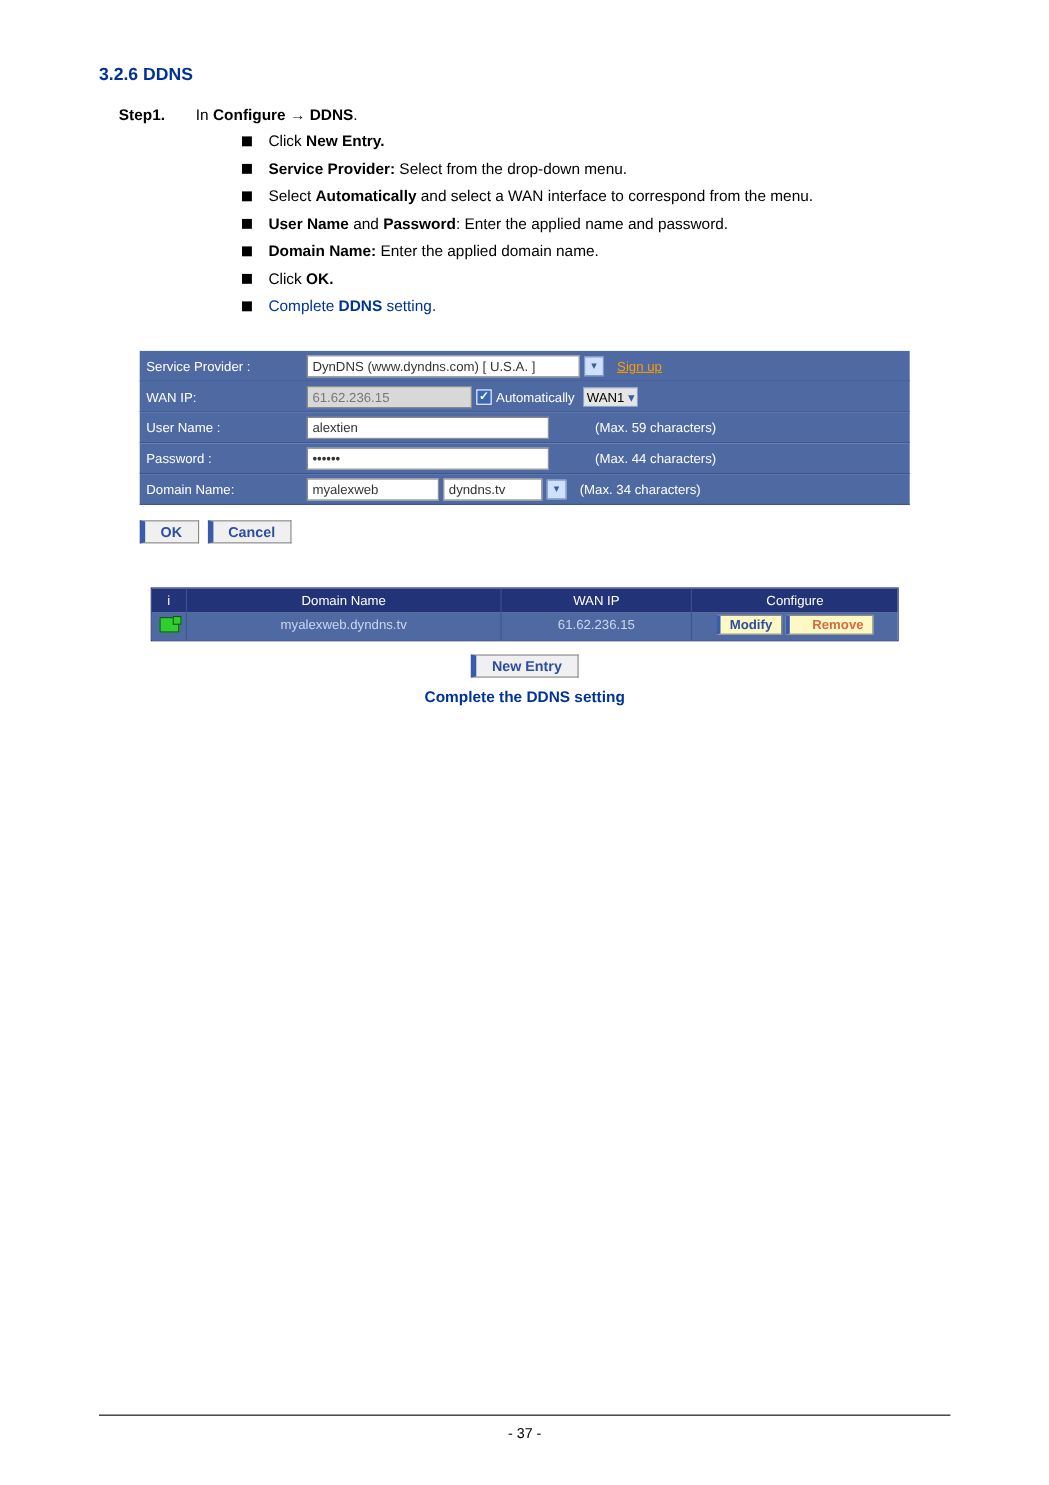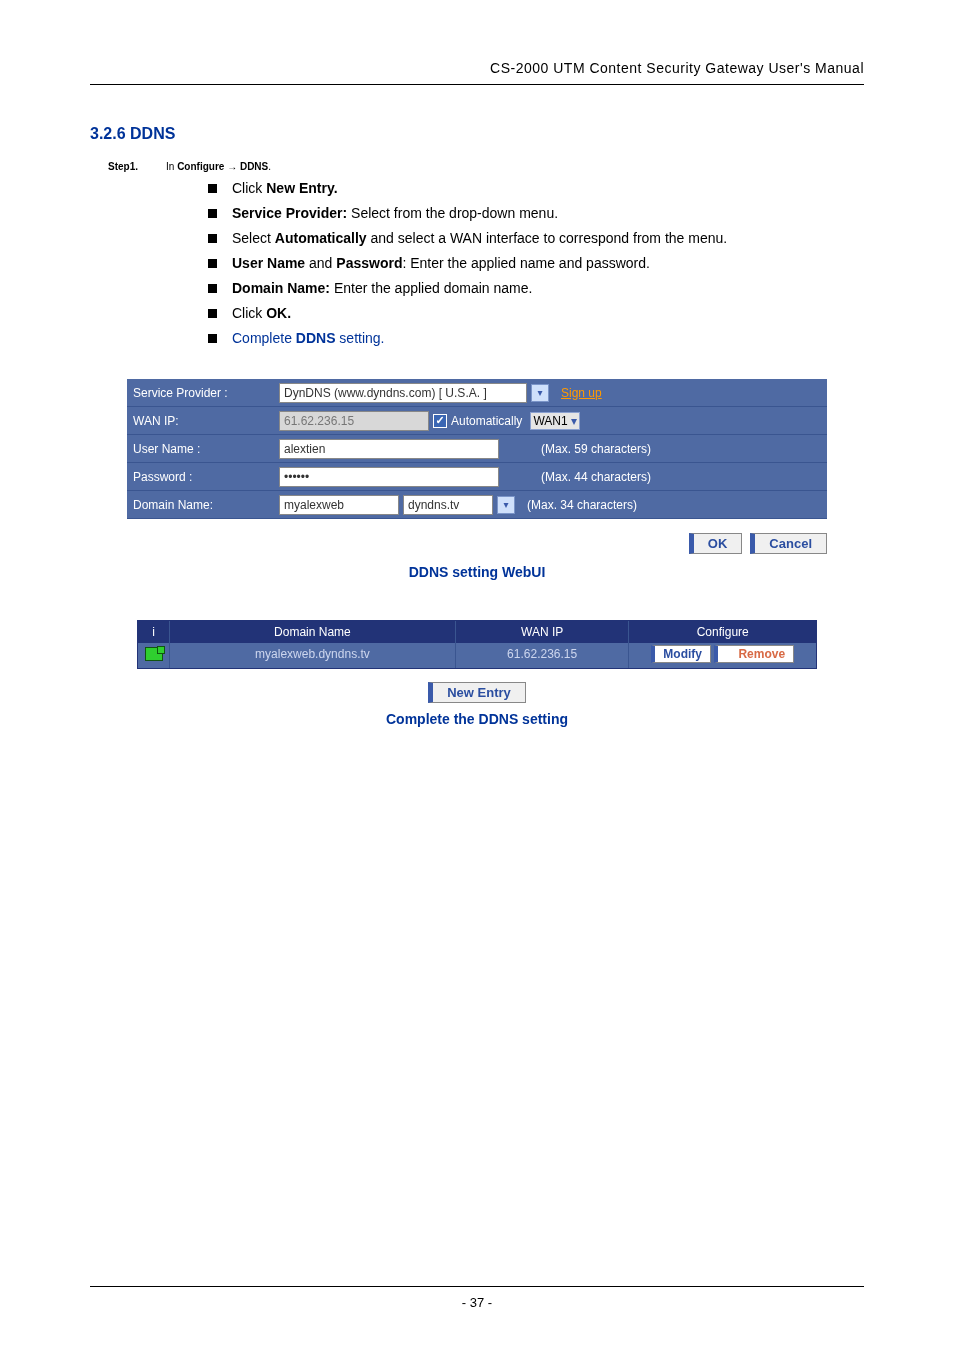--- a/index.html
+++ b/index.html
@@ -22,33 +22,33 @@
     border-bottom: 1.5px solid #000;
     margin-bottom: 40px;
   }
   .section-heading {
     color: #003399;
     font-weight: bold;
     font-size: 16px;
     margin-bottom: 18px;
   }
   .step-line {
-    font-size: 10px;
+    font-size: 14px;
     margin-left: 18px;
     margin-bottom: 6px;
   }
   .step-label { font-weight: bold; }
   .step-sep { display:inline-block; width:28px; }
   .bullet-list {
     list-style: none;
     margin-left: 118px;
     font-size: 14px;
   }
   .bullet-list li {
-    margin: 4px 0;
+    margin: 4px 12px;
     position: relative;
     padding-left: 24px;
     line-height: 1.5;
   }
   .bullet-list li::before {
     content: "";
     position: absolute;
     left: 0;
     top: 6px;
     width: 9px;
@@ -131,21 +131,21 @@
     color:#ff9a00;
     text-decoration: underline;
     margin-left:8px;
   }
   .fig-hint { color:#fff; margin-left:8px; }
 
   .btn-row {
     width:700px;
     margin: 14px auto 0 auto;
     display:flex;
-    justify-content:flex-end;
+    justify-content:flex-start;
     gap:8px;
   }
   .btn {
     background:#f0f0f0;
     border:1px solid #888;
     border-left:5px solid #3a5aaa;
     padding:2px 14px;
     font-size:13px;
     font-weight:bold;
     color:#2b4ea0;
@@ -189,21 +189,21 @@
   }
   .status-icon::after{
     content:"";
     position:absolute;
     right:-3px; top:-2px;
     width:6px;height:6px;
     background:#2fcf2f;
     border:1px solid #105510;
   }
   .small-btn {
-    background:#ffffff;
+    background:#fef9c3;
     border:1px solid #888;
     border-left:4px solid #3a5aaa;
     padding:1px 8px;
     font-size:12px;
     font-weight:bold;
     color:#2b4ea0;
   }
   .small-btn.remove { color:#d86a45;padding-left:20px; }
   .center-btn-row {
     text-align:center;
@@ -219,21 +219,20 @@
     font-size:13px;
     border-top:1.5px solid #000;
     padding-top:8px;
   }
 </style>
 </head>
 <body>
 
 <div class="page">
 
-  <div class="header-title">CS-2000 UTM Content Security Gateway User's Manual</div>
 
   <div class="section-heading">3.2.6 DDNS</div>
 
   <div class="step-line">
     <span class="step-label">Step1.</span><span class="step-sep"></span><span>In </span><b>Configure</b><span> → </span><b>DDNS</b><span>.</span>
   </div>
 
   <ul class="bullet-list">
     <li>
       <span>Click </span><b>New Entry.</b>
@@ -309,21 +308,20 @@
         <span class="fig-hint">(Max. 34 characters)</span>
       </div>
     </div>
   </div>
 
   <div class="btn-row">
     <span class="btn">OK</span>
     <span class="btn">Cancel</span>
   </div>
 
-  <div class="caption">DDNS setting WebUI</div>
 
   <div class="fig-table">
     <div class="fig-table-head">
       <div class="cell-i">i</div>
       <div class="cell-dom">Domain Name</div>
       <div class="cell-wan">WAN IP</div>
       <div class="cell-cfg">Configure</div>
     </div>
     <div class="fig-table-body">
       <div class="cell-i"><span class="status-icon"></span></div>

